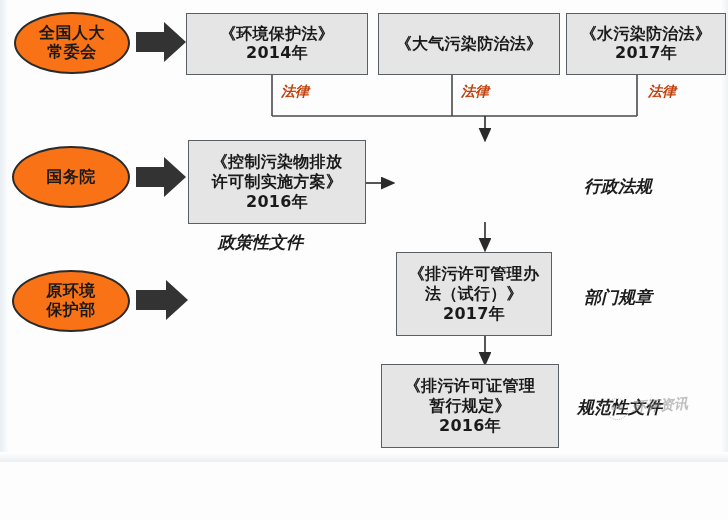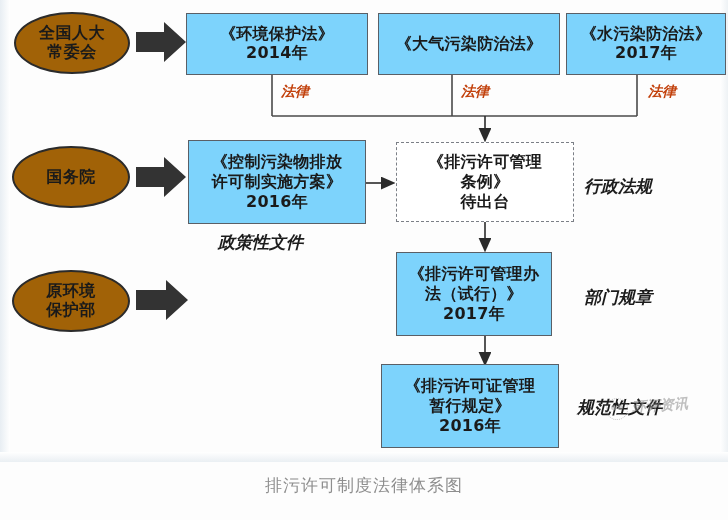--- a/index.html
+++ b/index.html
@@ -27,27 +27,27 @@
     display:flex;align-items:center;justify-content:center;
     text-align:center;
     color:#1a1a1a;
     font-weight:700;
     line-height:1.18;
     font-family:"DejaVu Sans","Liberation Sans",sans-serif;
   }
   .ellipse{
     border:2px solid #2b2b2b;
     border-radius:50%;
-    background:#a16207;
+    background:#f97316;
     font-size:16px;
     letter-spacing:0.5px;
   }
   .box{
     border:1.6px solid #5a5f66;
-    background:#7dd3fc;
+    background:#e5e5e5;
     font-size:16px;
     letter-spacing:0.3px;
   }
   .box.dashed{
     border:1.8px dashed #7b7f86;
     background:#ffffff;
   }
   .side-label{
     position:absolute;
     color:#1c1c1c;
@@ -199,27 +199,20 @@
 
   <div class="node box lines2" style="left:188px;top:140px;width:178px;height:84px;">
     <div>
       <div>《控制污染物排放</div>
       <div>许可制实施方案》</div>
       <div>2016年</div>
     </div>
   </div>
   <div class="side-label" style="left:218px;top:231px;">政策性文件</div>
 
-  <div class="node box dashed lines2" style="left:396px;top:142px;width:178px;height:80px;">
-    <div>
-      <div>《排污许可管理</div>
-      <div>条例》</div>
-      <div>待出台</div>
-    </div>
-  </div>
   <div class="side-label" style="left:584px;top:175px;">行政法规</div>
 
   <div class="node box lines2" style="left:396px;top:252px;width:156px;height:84px;">
     <div>
       <div>《排污许可管理办</div>
       <div>法（试行）》</div>
       <div>2017年</div>
     </div>
   </div>
   <div class="side-label" style="left:584px;top:286px;">部门规章</div>
@@ -231,15 +224,14 @@
       <div>2016年</div>
     </div>
   </div>
   <div class="side-label" style="left:577px;top:396px;">规范性文件</div>
 
   <div class="watermark">
     <div class="wm-logo"></div>
     <div class="wm-text">环评资讯</div>
   </div>
 
-  <div class="caption">排污许可制度法律体系图</div>
 
 </div>
 
 </body></html>

